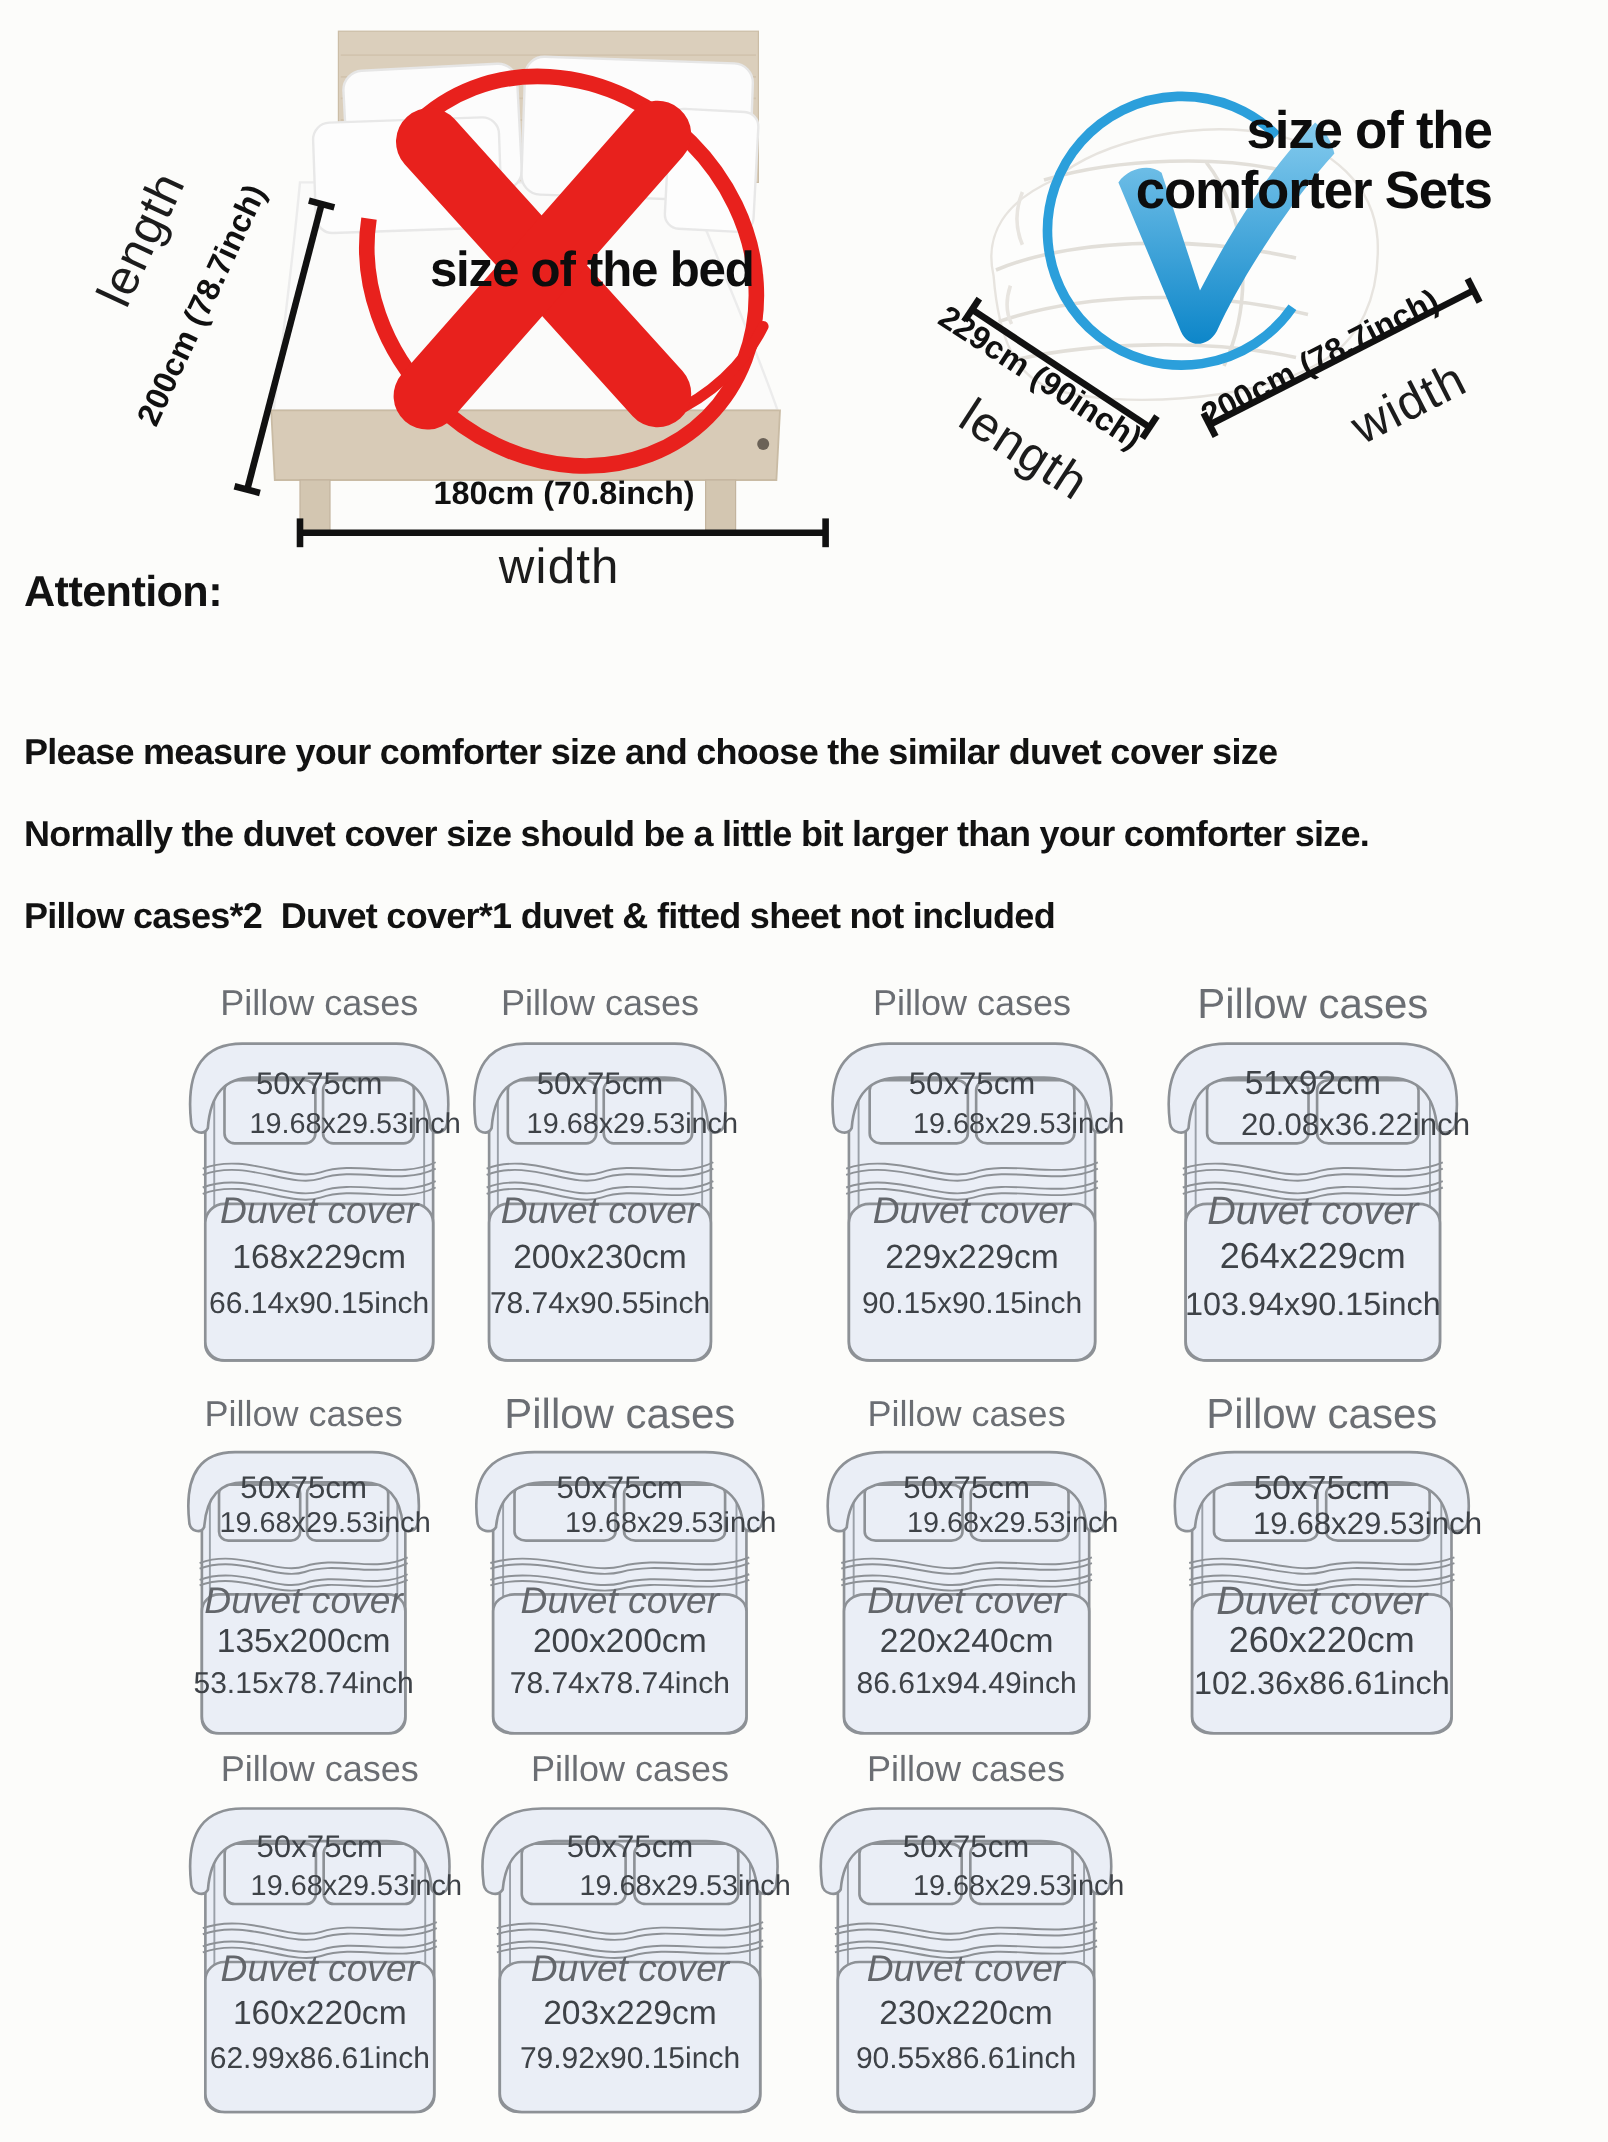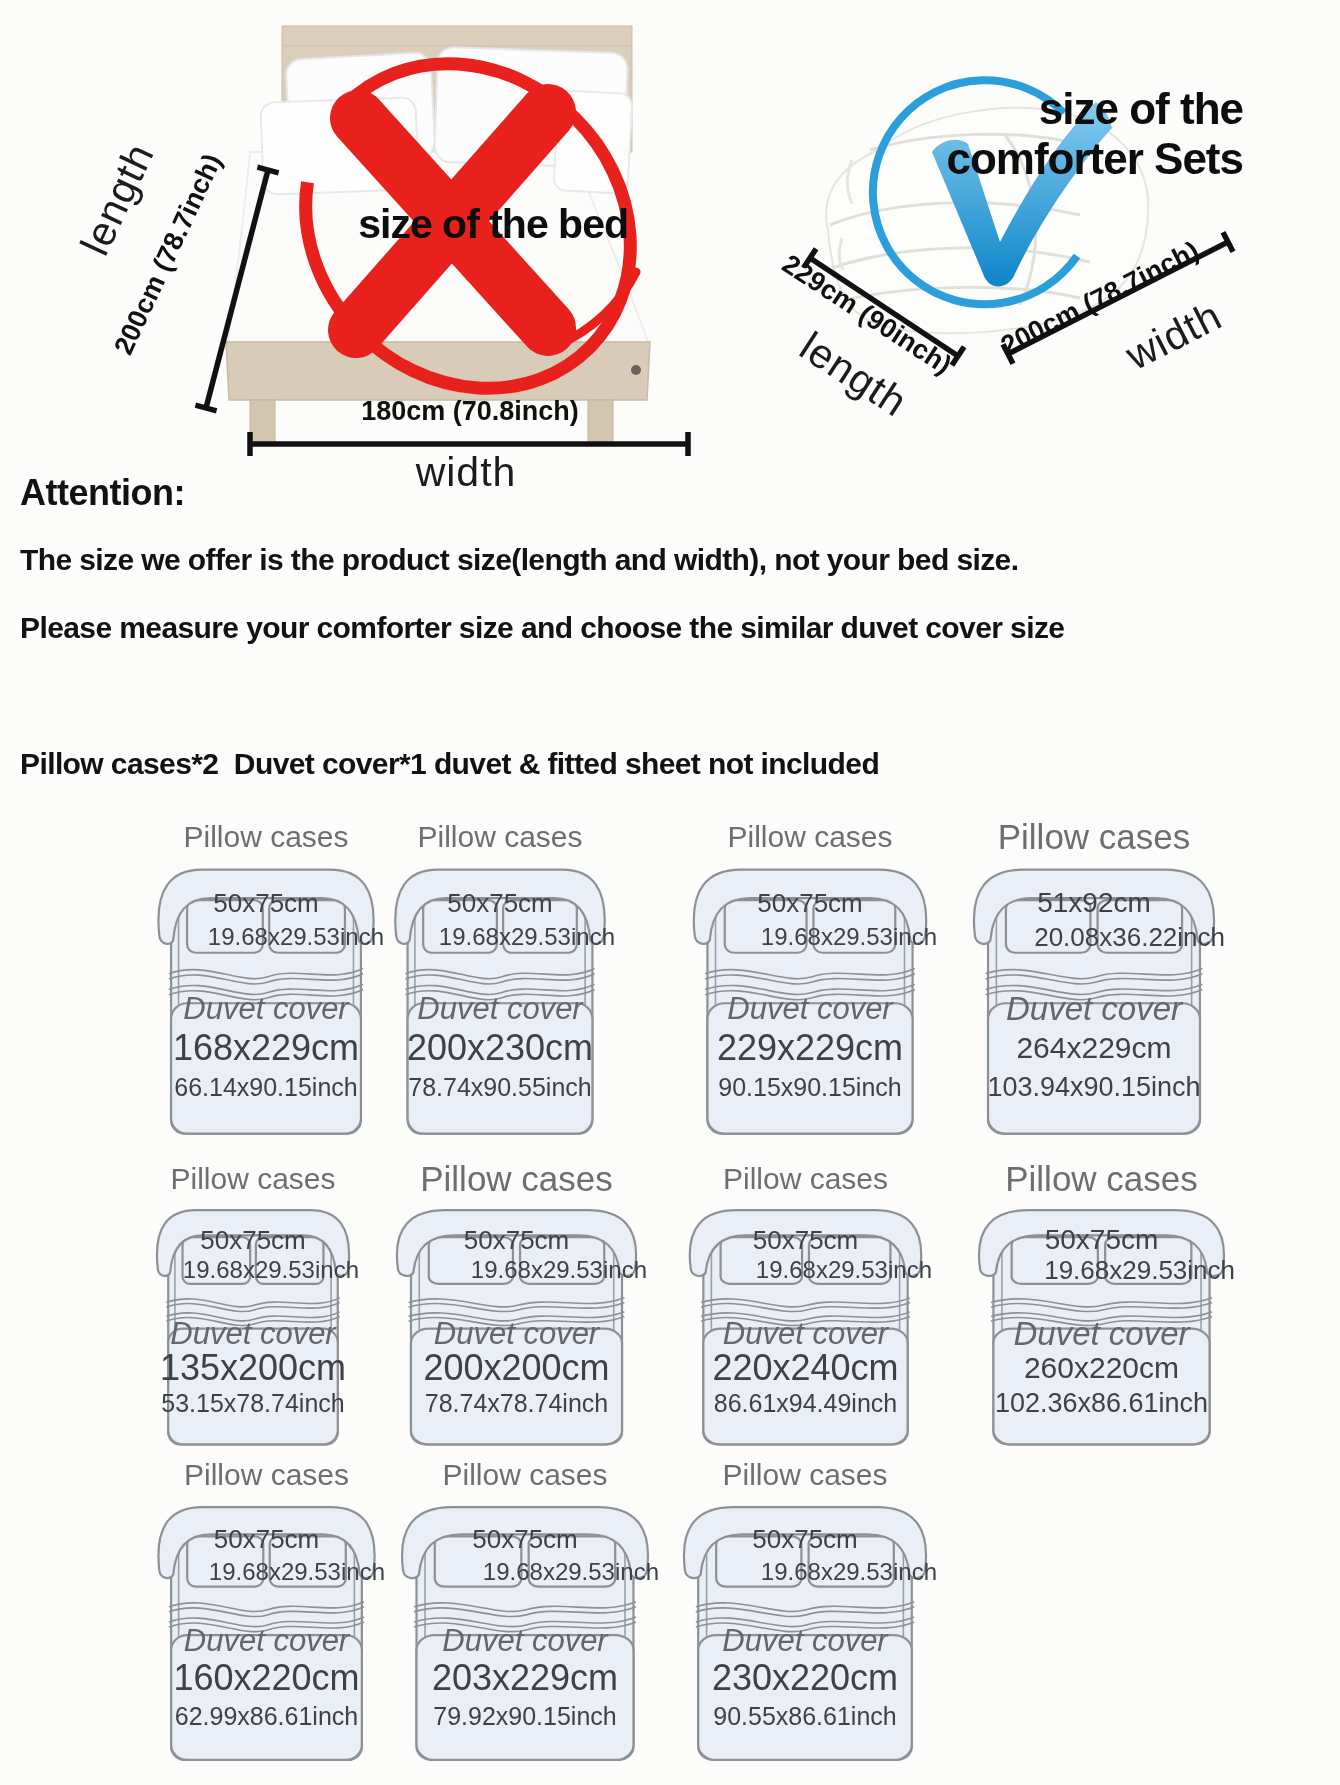--- a/index.html
+++ b/index.html
@@ -25,21 +25,21 @@
   .hdr{height:36px;font-size:30px;color:#6b6e73;text-align:center;line-height:34px;letter-spacing:0px;}
   .hdr-lg .hdr{font-size:35px;}
   .bed{position:relative;width:100%;}
   .bed svg{position:absolute;left:0;top:0;width:100%;height:100%;}
   .bedshape{fill:#eaeef6;stroke:#8d9196;stroke-width:2.2;vector-effect:non-scaling-stroke;}
   .bedline{fill:none;stroke:#9aa0a8;stroke-width:1.6;vector-effect:non-scaling-stroke;}
   .t{position:absolute;left:-6px;right:-6px;text-align:center;transform:translateY(-50%);color:#3e4247;}
   .p-cm{top:16.5%;font-size:26px;}
   .p-in{top:28.5%;font-size:24px;text-align:right;}
   .d-label{top:54%;font-size:31px;color:#63666b;font-style:italic;}
-  .d-cm{top:67.5%;font-size:36px;}
+  .d-cm{top:67.5%;font-size:28px;}
   .d-in{top:81.5%;font-size:25px;}
   .lg .p-cm{font-size:28px;} .lg .p-in{font-size:26px;}
   .lg .d-label{font-size:33px;} .lg .d-cm{font-size:30px;} .lg .d-in{font-size:27px;}
 </style>
 </head>
 <body>
 
 <div id="canvas">
 
   <svg class="hero-svg" width="1340" height="500" viewBox="0 0 1340 500">
@@ -119,22 +119,22 @@
     <text class="dim-word" transform="translate(1180,348) rotate(-27)">width</text>
   </svg>
 
   <div class="hero-label bed-label">size of the bed</div>
   <div class="hero-label comf-label">
     <div>size of the</div>
     <div>comforter Sets</div>
   </div>
 
   <div class="attn attn-title">Attention:</div>
-  <div class="attn attn-line l1">The size we offer is the product size(length and width), not your bed size.</div>
   <div class="attn attn-line l2">Please measure your comforter size and choose the similar duvet cover size</div>
+  <div class="attn attn-line l3">Normally the duvet cover size should be a little bit larger than your comforter size.</div>
   <div class="attn attn-line l4">Pillow cases*2  Duvet cover*1 duvet &amp; fitted sheet not included</div>
 
   <div class="cell" style="left:113px;top:820px;width:224px;">
     <div class="hdr">Pillow cases</div>
     <div class="bed" style="height:284px;">
       <svg viewBox="0 0 210 270" preserveAspectRatio="none">
           <use href="#bed-shape"></use>
         </svg>
       <div class="t p-cm">50x75cm</div>
       <div class="t p-in">19.68x29.53inch</div>

